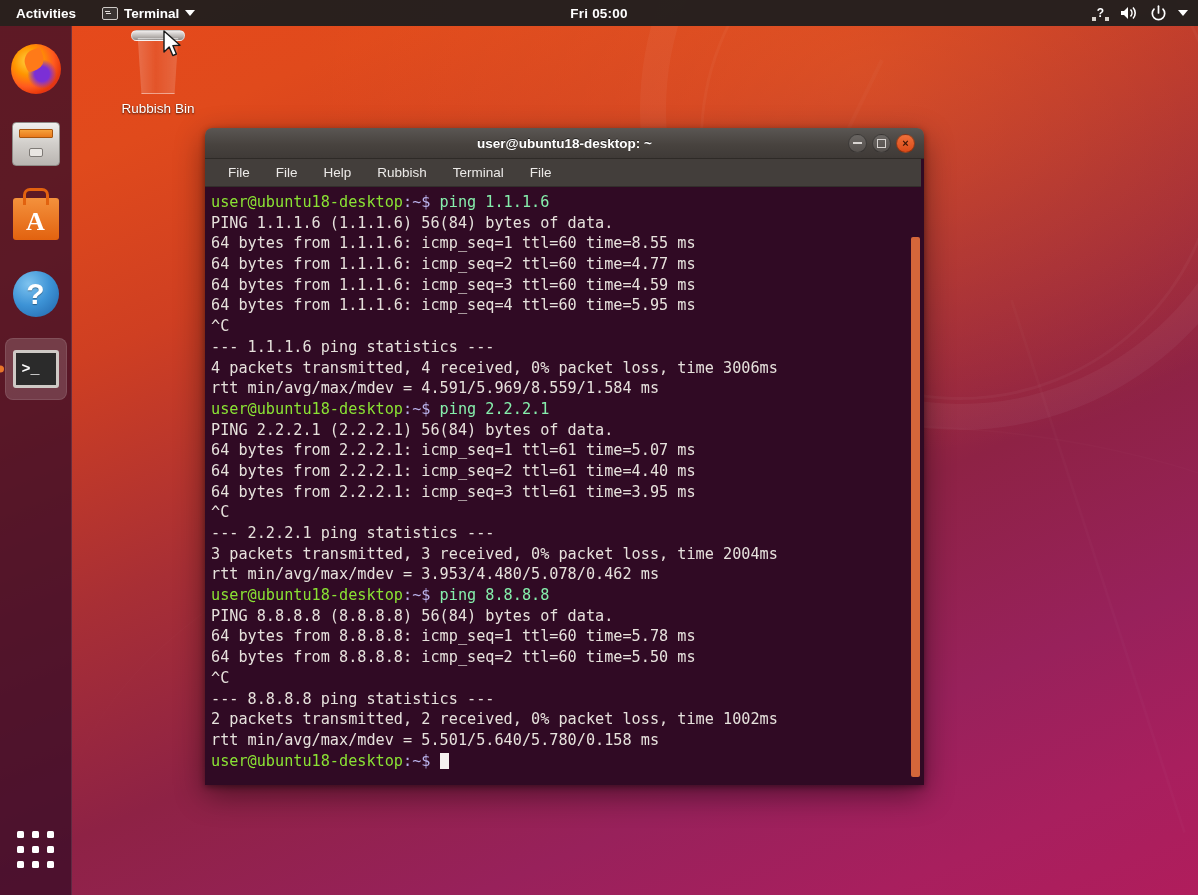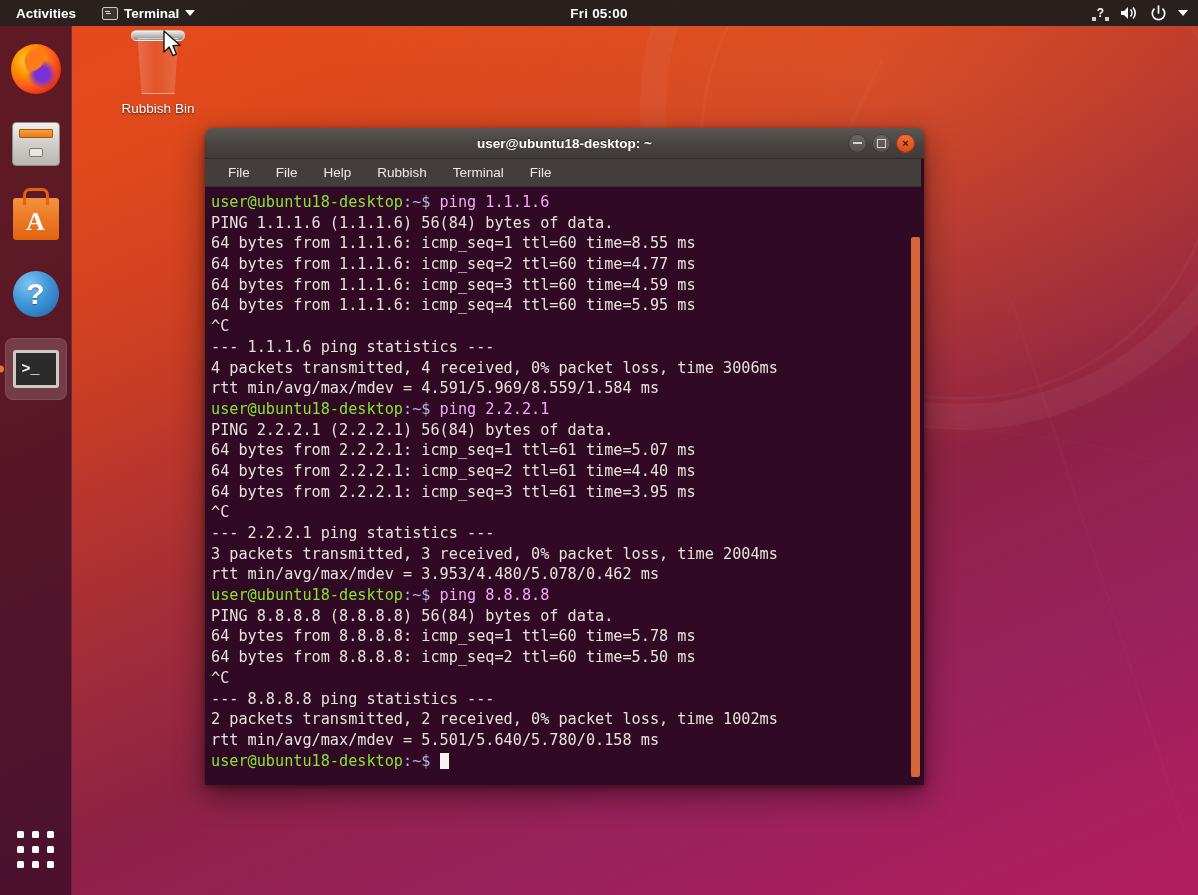--- a/index.html
+++ b/index.html
@@ -358,21 +358,21 @@
     font-family: "DejaVu Sans Mono", "Liberation Mono", monospace;
     font-size: 15.2px;
     line-height: 20.7px;
     color: #e6e1dc;
     white-space: pre;
     letter-spacing: 0px;
   }
   .ln { display: block; height: 20.7px; }
   .c-user  { color: #8ae234; font-weight: normal; }
   .c-path  { color: #b8b0e8; }
-  .c-white { color: #f0abfc; }
+  .c-white { color: #86efac; }
   .cursor {
     display: inline-block;
     width: 9px; height: 16px;
     background: #f5f2f0;
     vertical-align: -3px;
   }
   #term-scrollbar {
     position: absolute;
     top: 50px; right: 4px;
     width: 9px; height: 540px;

